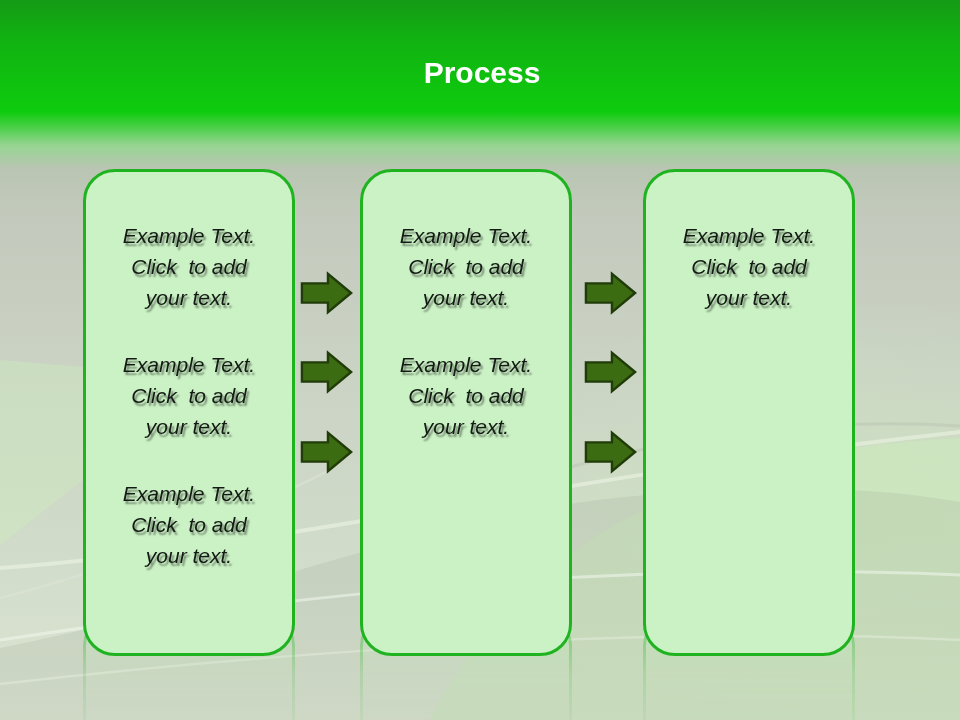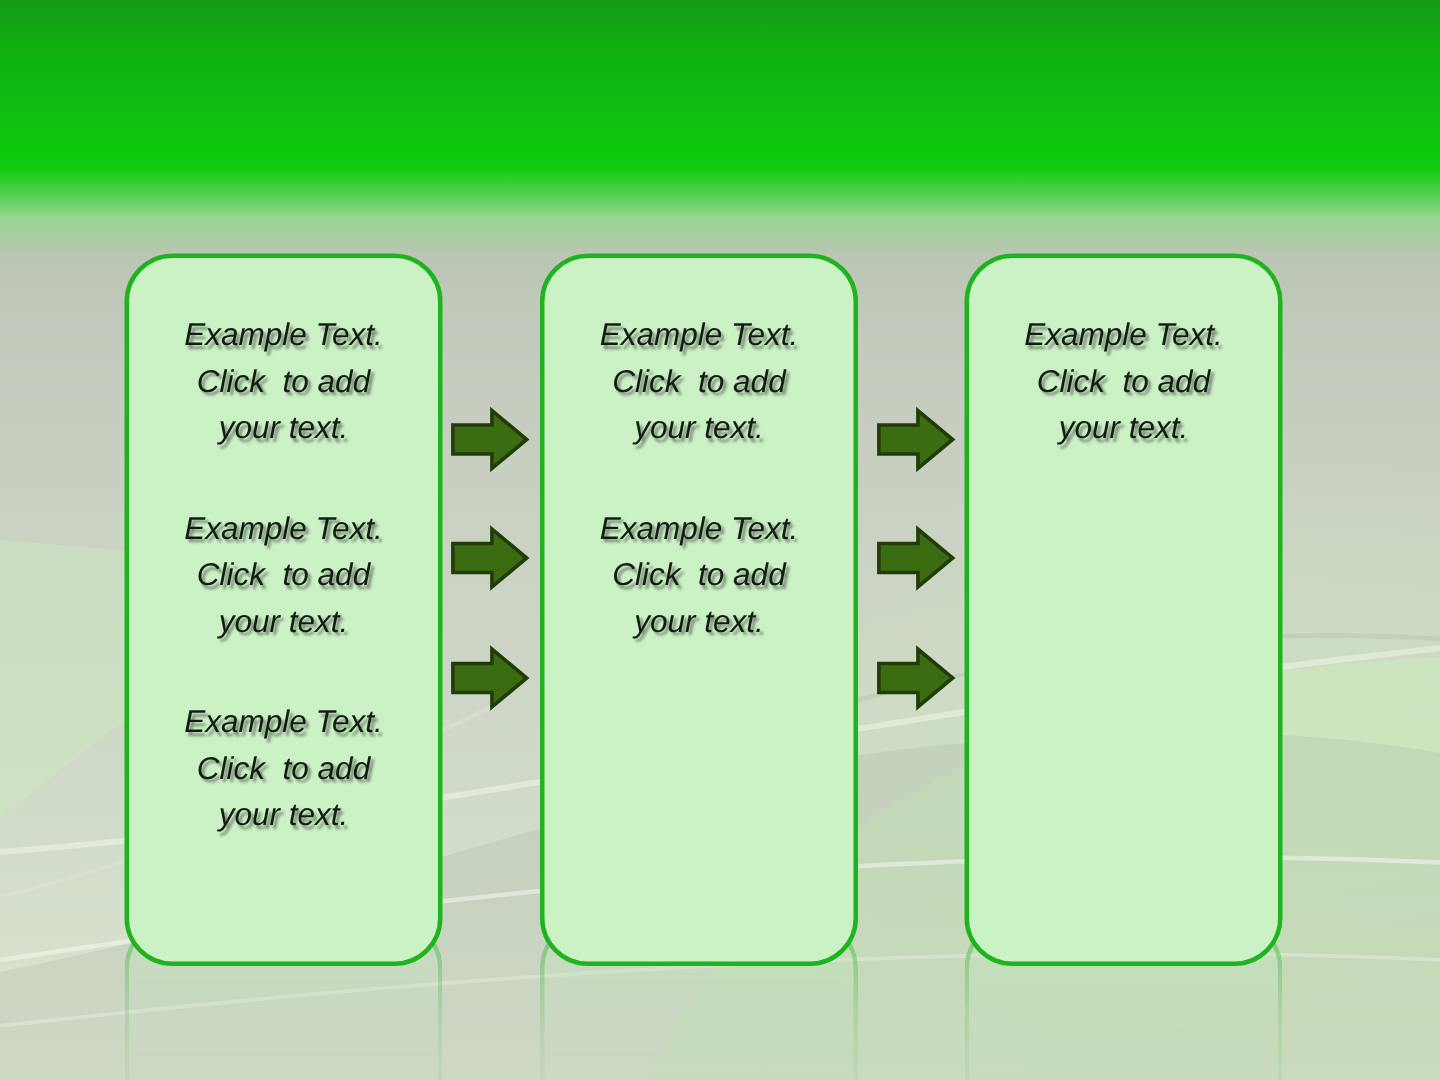--- a/index.html
+++ b/index.html
@@ -37,21 +37,21 @@
   .title-bold { font-weight: 700; margin-right: 16px; }
   .title-rest { font-weight: 400; }
 
   .process-box {
     position: absolute; top: 169px; height: 433px; width: 206px;
     z-index: 3;
     background: #cbf2c5;
     border: 3px solid #1fb41f;
     border-radius: 32px;
     box-sizing: content-box;
-    padding-top: 36px;
+    padding-top: 48px;
     text-align: center;
   }
   .process-box p {
     margin: 0 0 36px 0;
     font-style: italic;
     font-size: 21px; line-height: 31px;
     color: #141b14;
     text-shadow: 2px 2.5px 2px rgba(0,0,0,0.45);
     white-space: pre-wrap;
   }
@@ -90,20 +90,21 @@
     <path d="M0,545 C70,490 140,435 215,378 L0,360 Z" fill="#cdeebb" opacity="0.40"></path>
     <path d="M0,648 C240,600 430,515 625,497 C765,484 872,486 960,502 L960,720 L0,720 Z" fill="#9aa394" opacity="0.20"></path>
     <path d="M560,470 C700,430 840,418 960,426" stroke="#b7c0b2" stroke-width="3" fill="none" opacity="0.45"></path>
     <path d="M0,568 C300,545 530,480 960,432" stroke="#eef6e6" stroke-width="4" fill="none" opacity="0.55"></path>
     <path d="M0,598 C120,568 230,520 330,470" stroke="#dde4d8" stroke-width="3" fill="none" opacity="0.5"></path>
     <path d="M0,640 C320,592 620,560 960,575" stroke="#f2f7ee" stroke-width="3" fill="none" opacity="0.55"></path>
     <path d="M0,684 C300,650 660,625 960,640" stroke="#e6eede" stroke-width="2.5" fill="none" opacity="0.5"></path>
   </svg>
 
   <div class="title-row">
+    <span class="title-bold">Process</span>
   </div>
 
   <div class="process-box box-1">
     <p>Example Text.
 Click  to add
 your text.</p>
     <p>Example Text.
 Click  to add
 your text.</p>
     <p>Example Text.

